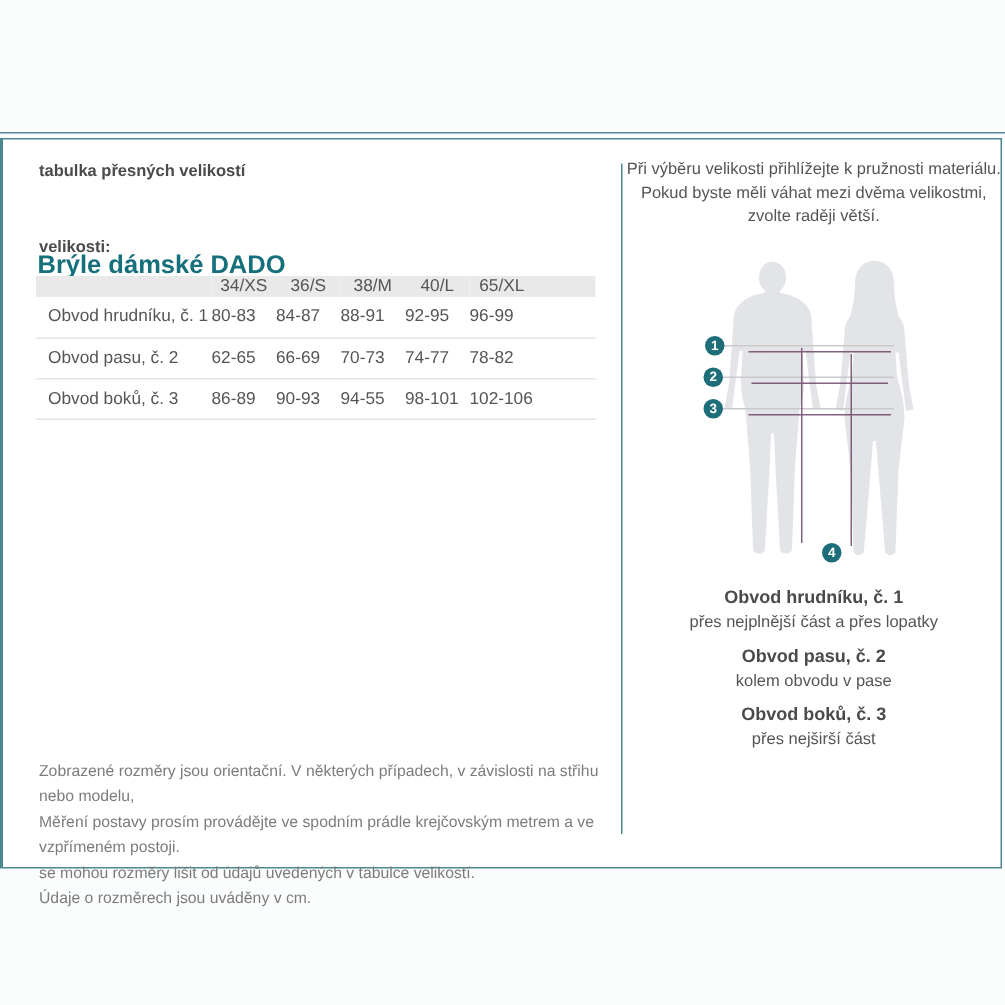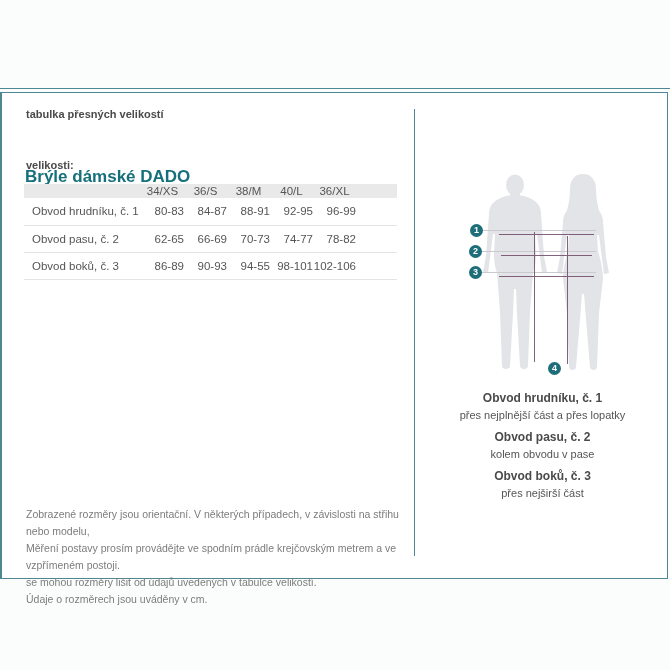--- a/index.html
+++ b/index.html
@@ -39,21 +39,21 @@
     position:absolute; left:22px; top:91px; width:373px;
     border-collapse:collapse; table-layout:fixed;
     font-size:11.5px; color:#555;
   }
   table.size-table thead th {
     background:#e9e9e9; font-weight:normal; height:14px;
     text-align:center; vertical-align:middle;
   }
   table.size-table thead th.rowhead { text-align:left; }
   table.size-table tbody td {
-    height:27px; text-align:right; vertical-align:middle;
+    height:27px; text-align:left; vertical-align:middle;
     border-bottom:1px solid #e4e4e4;
   }
   table.size-table tbody td.rowhead { text-align:left; padding-left:8px; }
   .disclaimer {
     position:absolute; left:24px; top:413px;
     font-size:10.5px; color:#7c7c7c; line-height:17px;
     width:380px;
   }
   
   .divider {
@@ -111,21 +111,21 @@
           <col style="width:43px">
         <col style="width:41px">
       </colgroup>
       <thead>
         <tr>
           <th class="rowhead"></th>
           <th>34/XS</th>
           <th>36/S</th>
           <th>38/M</th>
           <th>40/L</th>
-          <th>36/XL</th>
+          <th>65/XL</th>
           <th></th>
         </tr>
       </thead>
       <tbody>
         <tr>
           <td class="rowhead">Obvod hrudníku, č. 1</td>
           <td>80-83</td>
           <td>84-87</td>
           <td>88-91</td>
           <td>92-95</td>
@@ -158,20 +158,25 @@
       <div>Měření postavy prosím provádějte ve spodním prádle krejčovským metrem a ve vzpřímeném postoji.</div>
       <div>se mohou rozměry lišit od údajů uvedených v tabulce velikostí.</div>
       <div>Údaje o rozměrech jsou uváděny v cm.</div>
     </div>
   </div>
 
   <div class="divider"></div>
 
   <div class="right-panel">
 
+    <div class="advice">
+      <div>Při výběru velikosti přihlížejte k pružnosti materiálu.</div>
+      <div>Pokud byste měli váhat mezi dvěma velikostmi,</div>
+      <div>zvolte raději větší.</div>
+    </div>
 
     <div class="figure-area">
       <svg width="255" height="220" viewBox="0 0 255 220">
 
         <g fill="#e2e4e7">
           <ellipse cx="100" cy="24" rx="9" ry="10.5"></ellipse>
           <rect x="95" y="28" width="10" height="9"></rect>
           <path d="M100,34 C91,34 83,37 78,42 C75,45 74,49 74,53
                    L71,95 L68,111 L73,112 L78,73 L80,73 L79,94
                    C79,100 80,106 82,112 L85,150 L87,205

